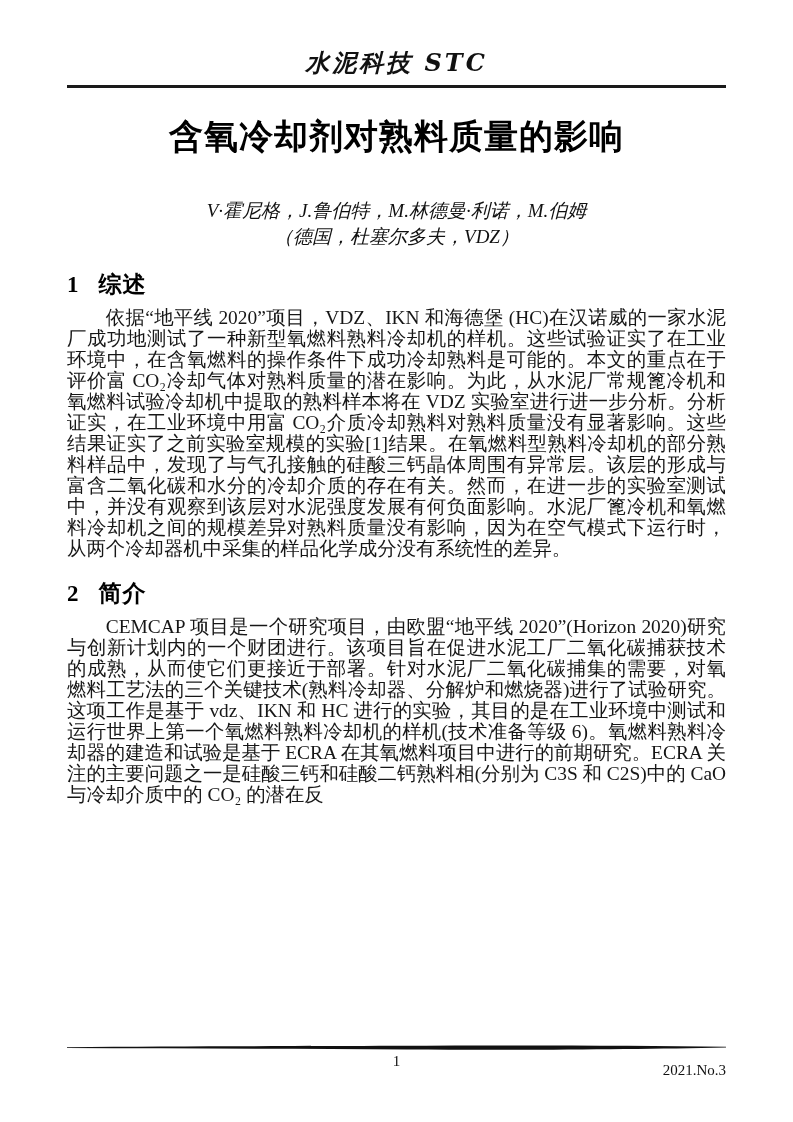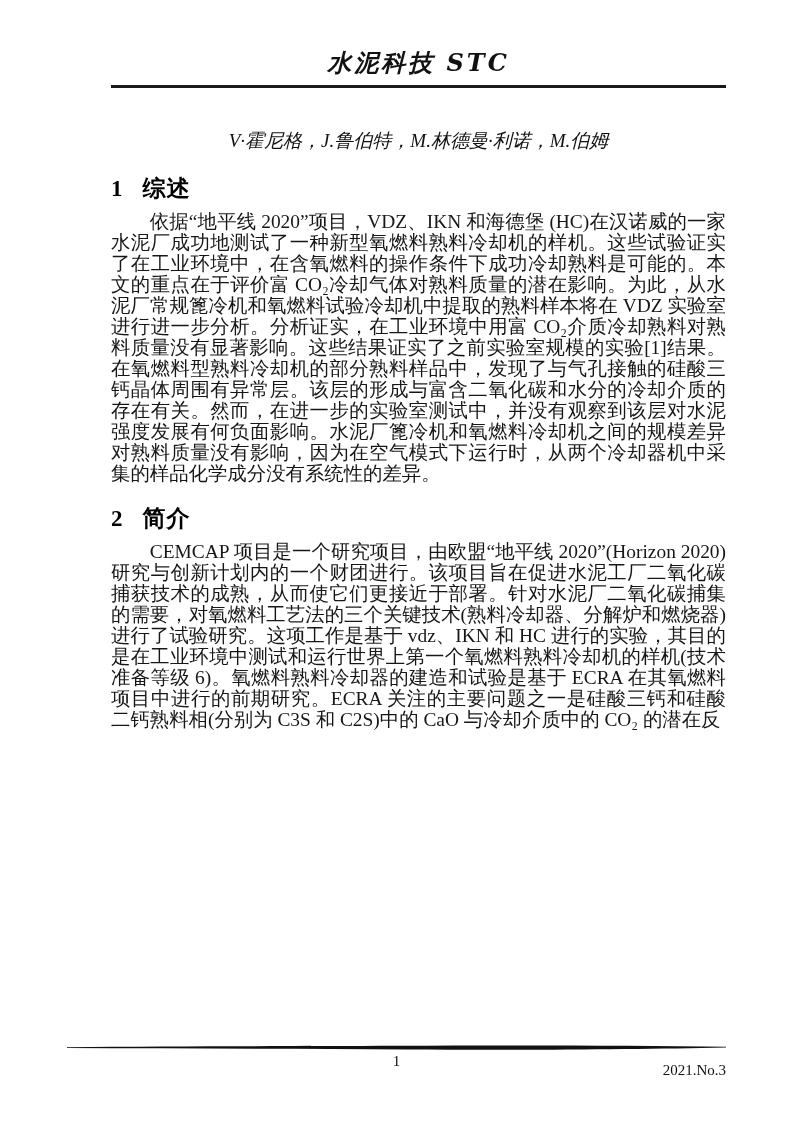--- a/index.html
+++ b/index.html
@@ -9,21 +9,20 @@
   }
   .page {
     position: relative;
     width: 793px;
     height: 1122px;
     background: #ffffff;
     color: #1a1a1a;
     font-family: "Liberation Serif", "DejaVu Serif", serif;
     overflow: hidden;
     box-sizing: border-box;
-    padding-left: 44px;
   }
   .content {
     padding: 46px 67px 0 67px;
   }
   .journal-title {
     text-align: center;
     font-family: "DejaVu Serif", "Liberation Serif", serif;
     font-style: italic;
     font-weight: 600;
     font-size: 24px;
@@ -121,23 +120,25 @@
 
 <div class="page">
   <div class="content">
 
     <header>
       <div class="journal-title">水泥科技 STC</div>
       <div class="header-rule"></div>
     </header>
 
     <main>
+      <h1 class="article-title">含氧冷却剂对熟料质量的影响</h1>
 
       <div class="authors">V·霍尼格，J.鲁伯特，M.林德曼·利诺，M.伯姆</div>
 
+      <div class="affiliation">（德国，杜塞尔多夫，VDZ）</div>
 
       <section>
         <h2 class="section-heading">
           <span class="sec-num">1</span>
           <span class="sec-title">综述</span>
         </h2>
         <p class="body-par">依据“地平线 2020”项目，VDZ、IKN 和海德堡 (HC)在汉诺威的一家水泥厂成功地测试了一种新型氧燃料熟料冷却机的样机。这些试验证实了在工业环境中，在含氧燃料的操作条件下成功冷却熟料是可能的。本文的重点在于评价富 CO₂冷却气体对熟料质量的潜在影响。为此，从水泥厂常规篦冷机和氧燃料试验冷却机中提取的熟料样本将在 VDZ 实验室进行进一步分析。分析证实，在工业环境中用富 CO₂介质冷却熟料对熟料质量没有显著影响。这些结果证实了之前实验室规模的实验[1]结果。在氧燃料型熟料冷却机的部分熟料样品中，发现了与气孔接触的硅酸三钙晶体周围有异常层。该层的形成与富含二氧化碳和水分的冷却介质的存在有关。然而，在进一步的实验室测试中，并没有观察到该层对水泥强度发展有何负面影响。水泥厂篦冷机和氧燃料冷却机之间的规模差异对熟料质量没有影响，因为在空气模式下运行时，从两个冷却器机中采集的样品化学成分没有系统性的差异。</p>
       </section>
 
       <section>

